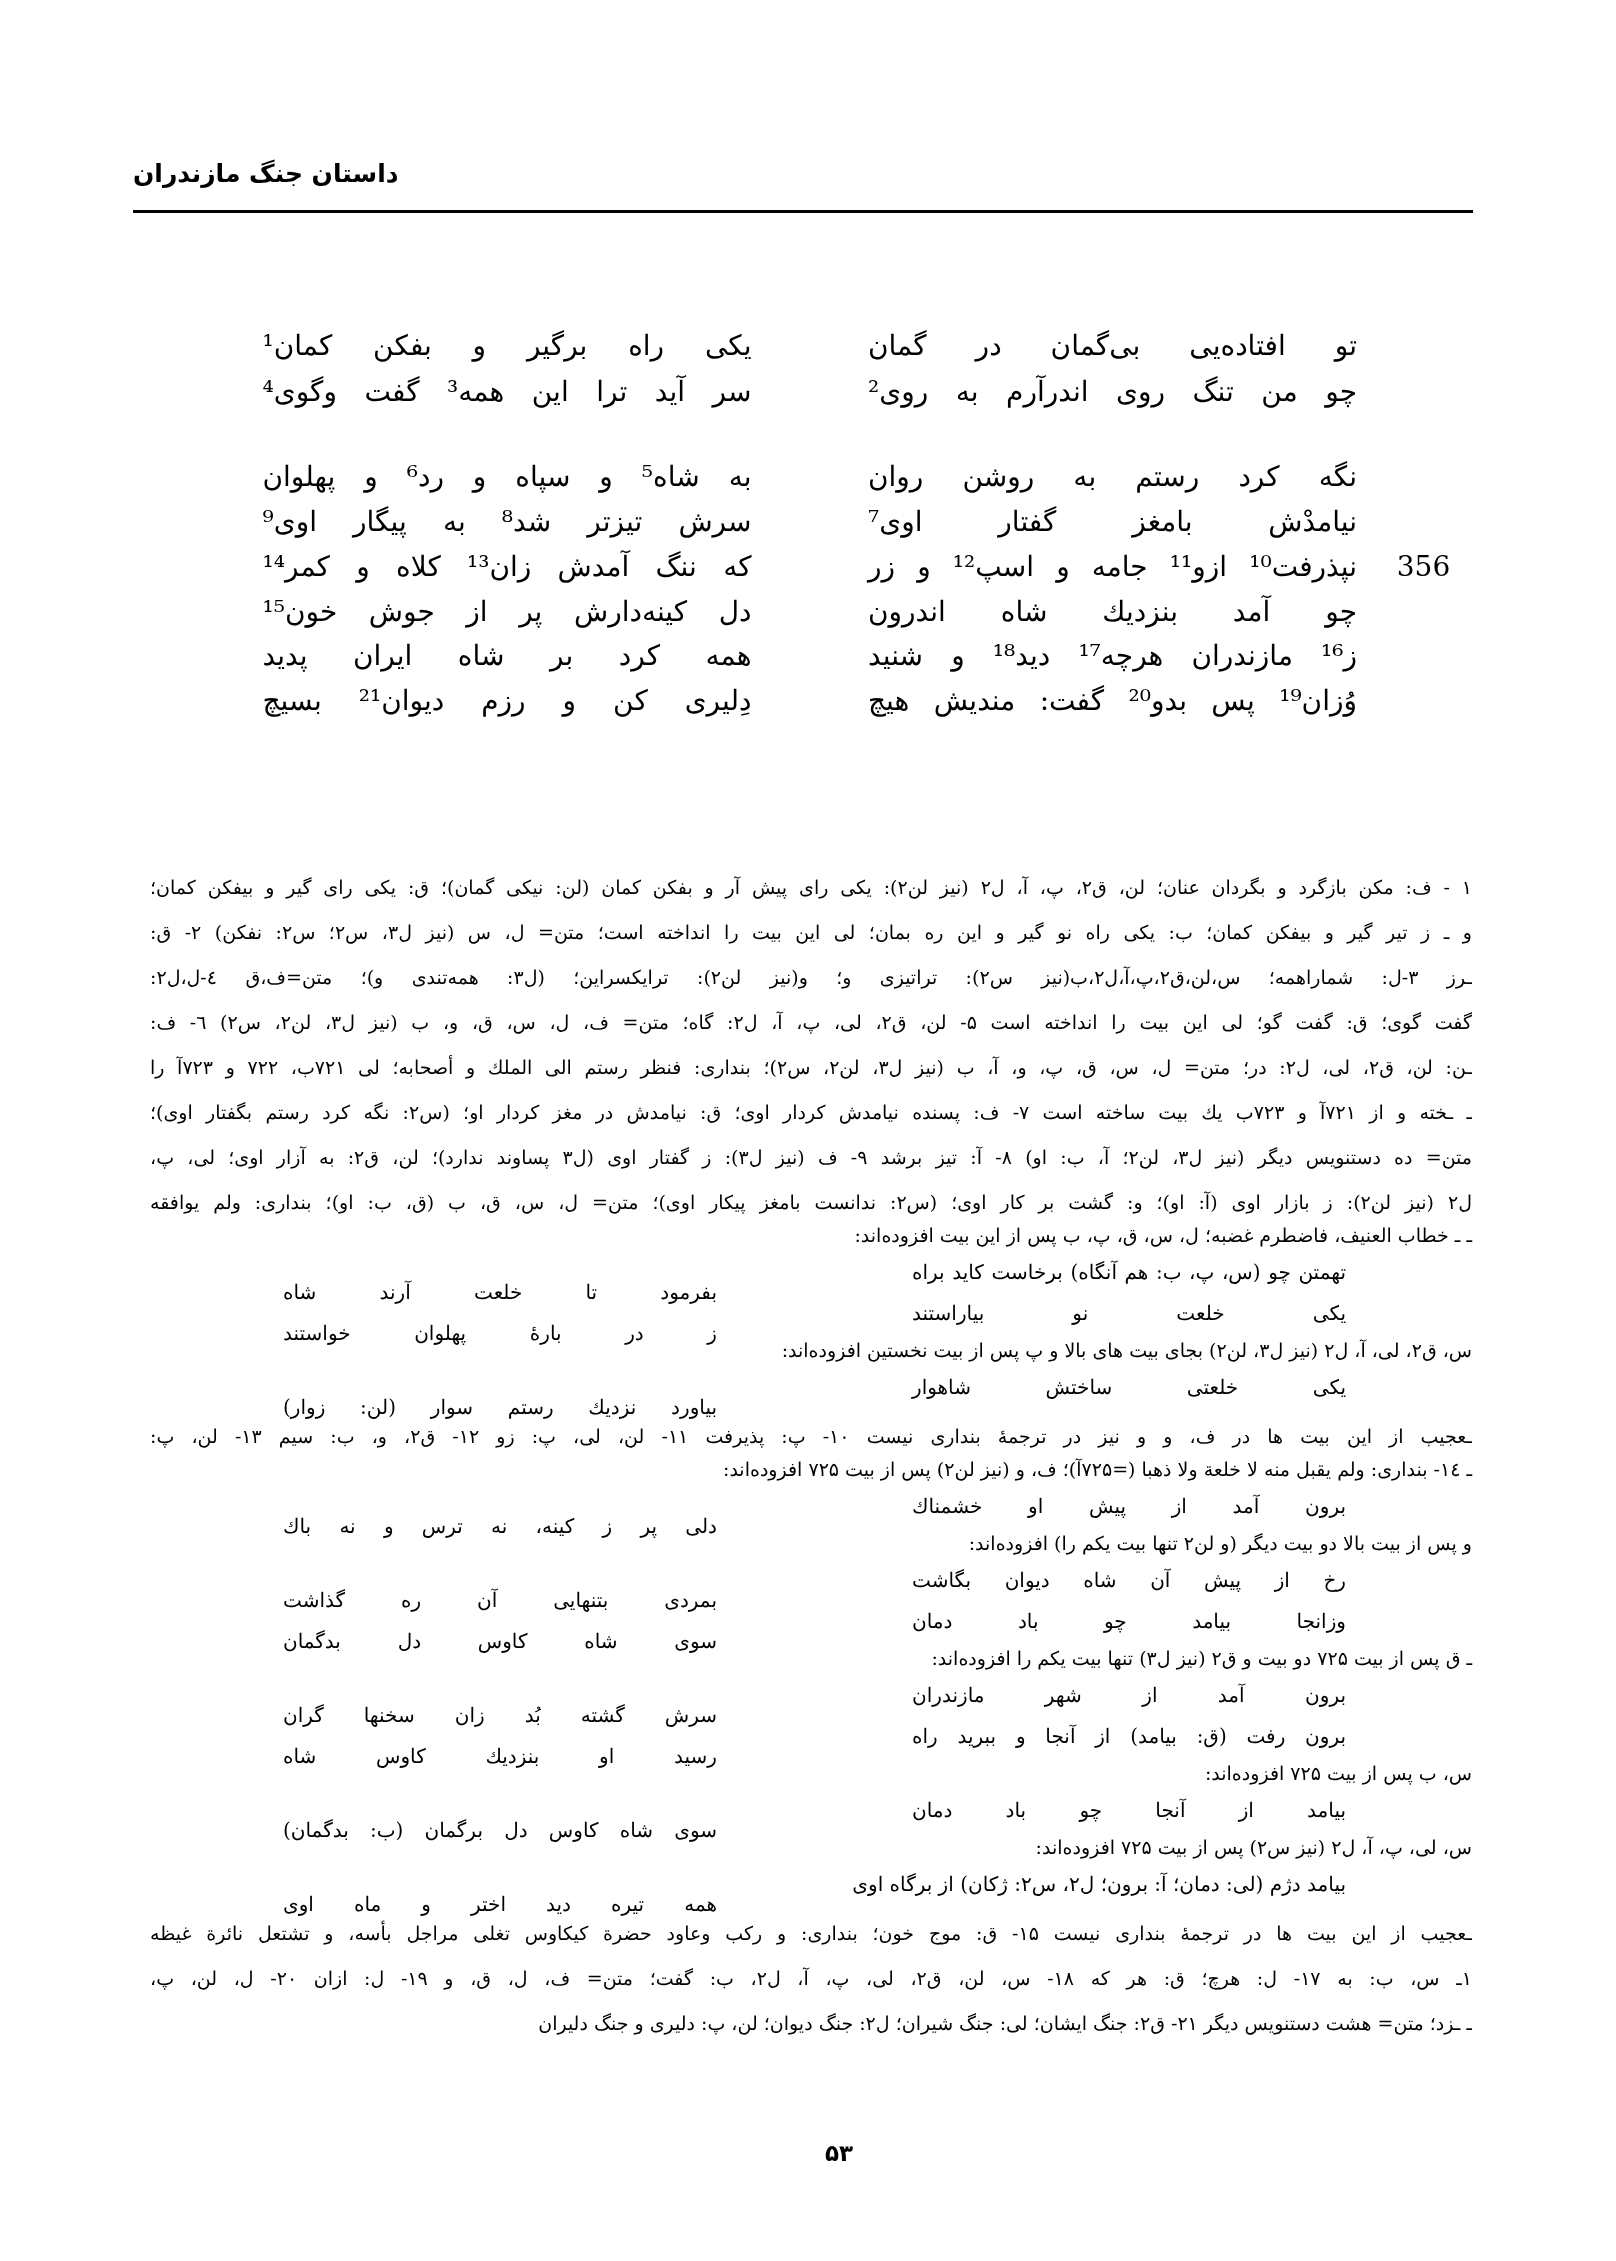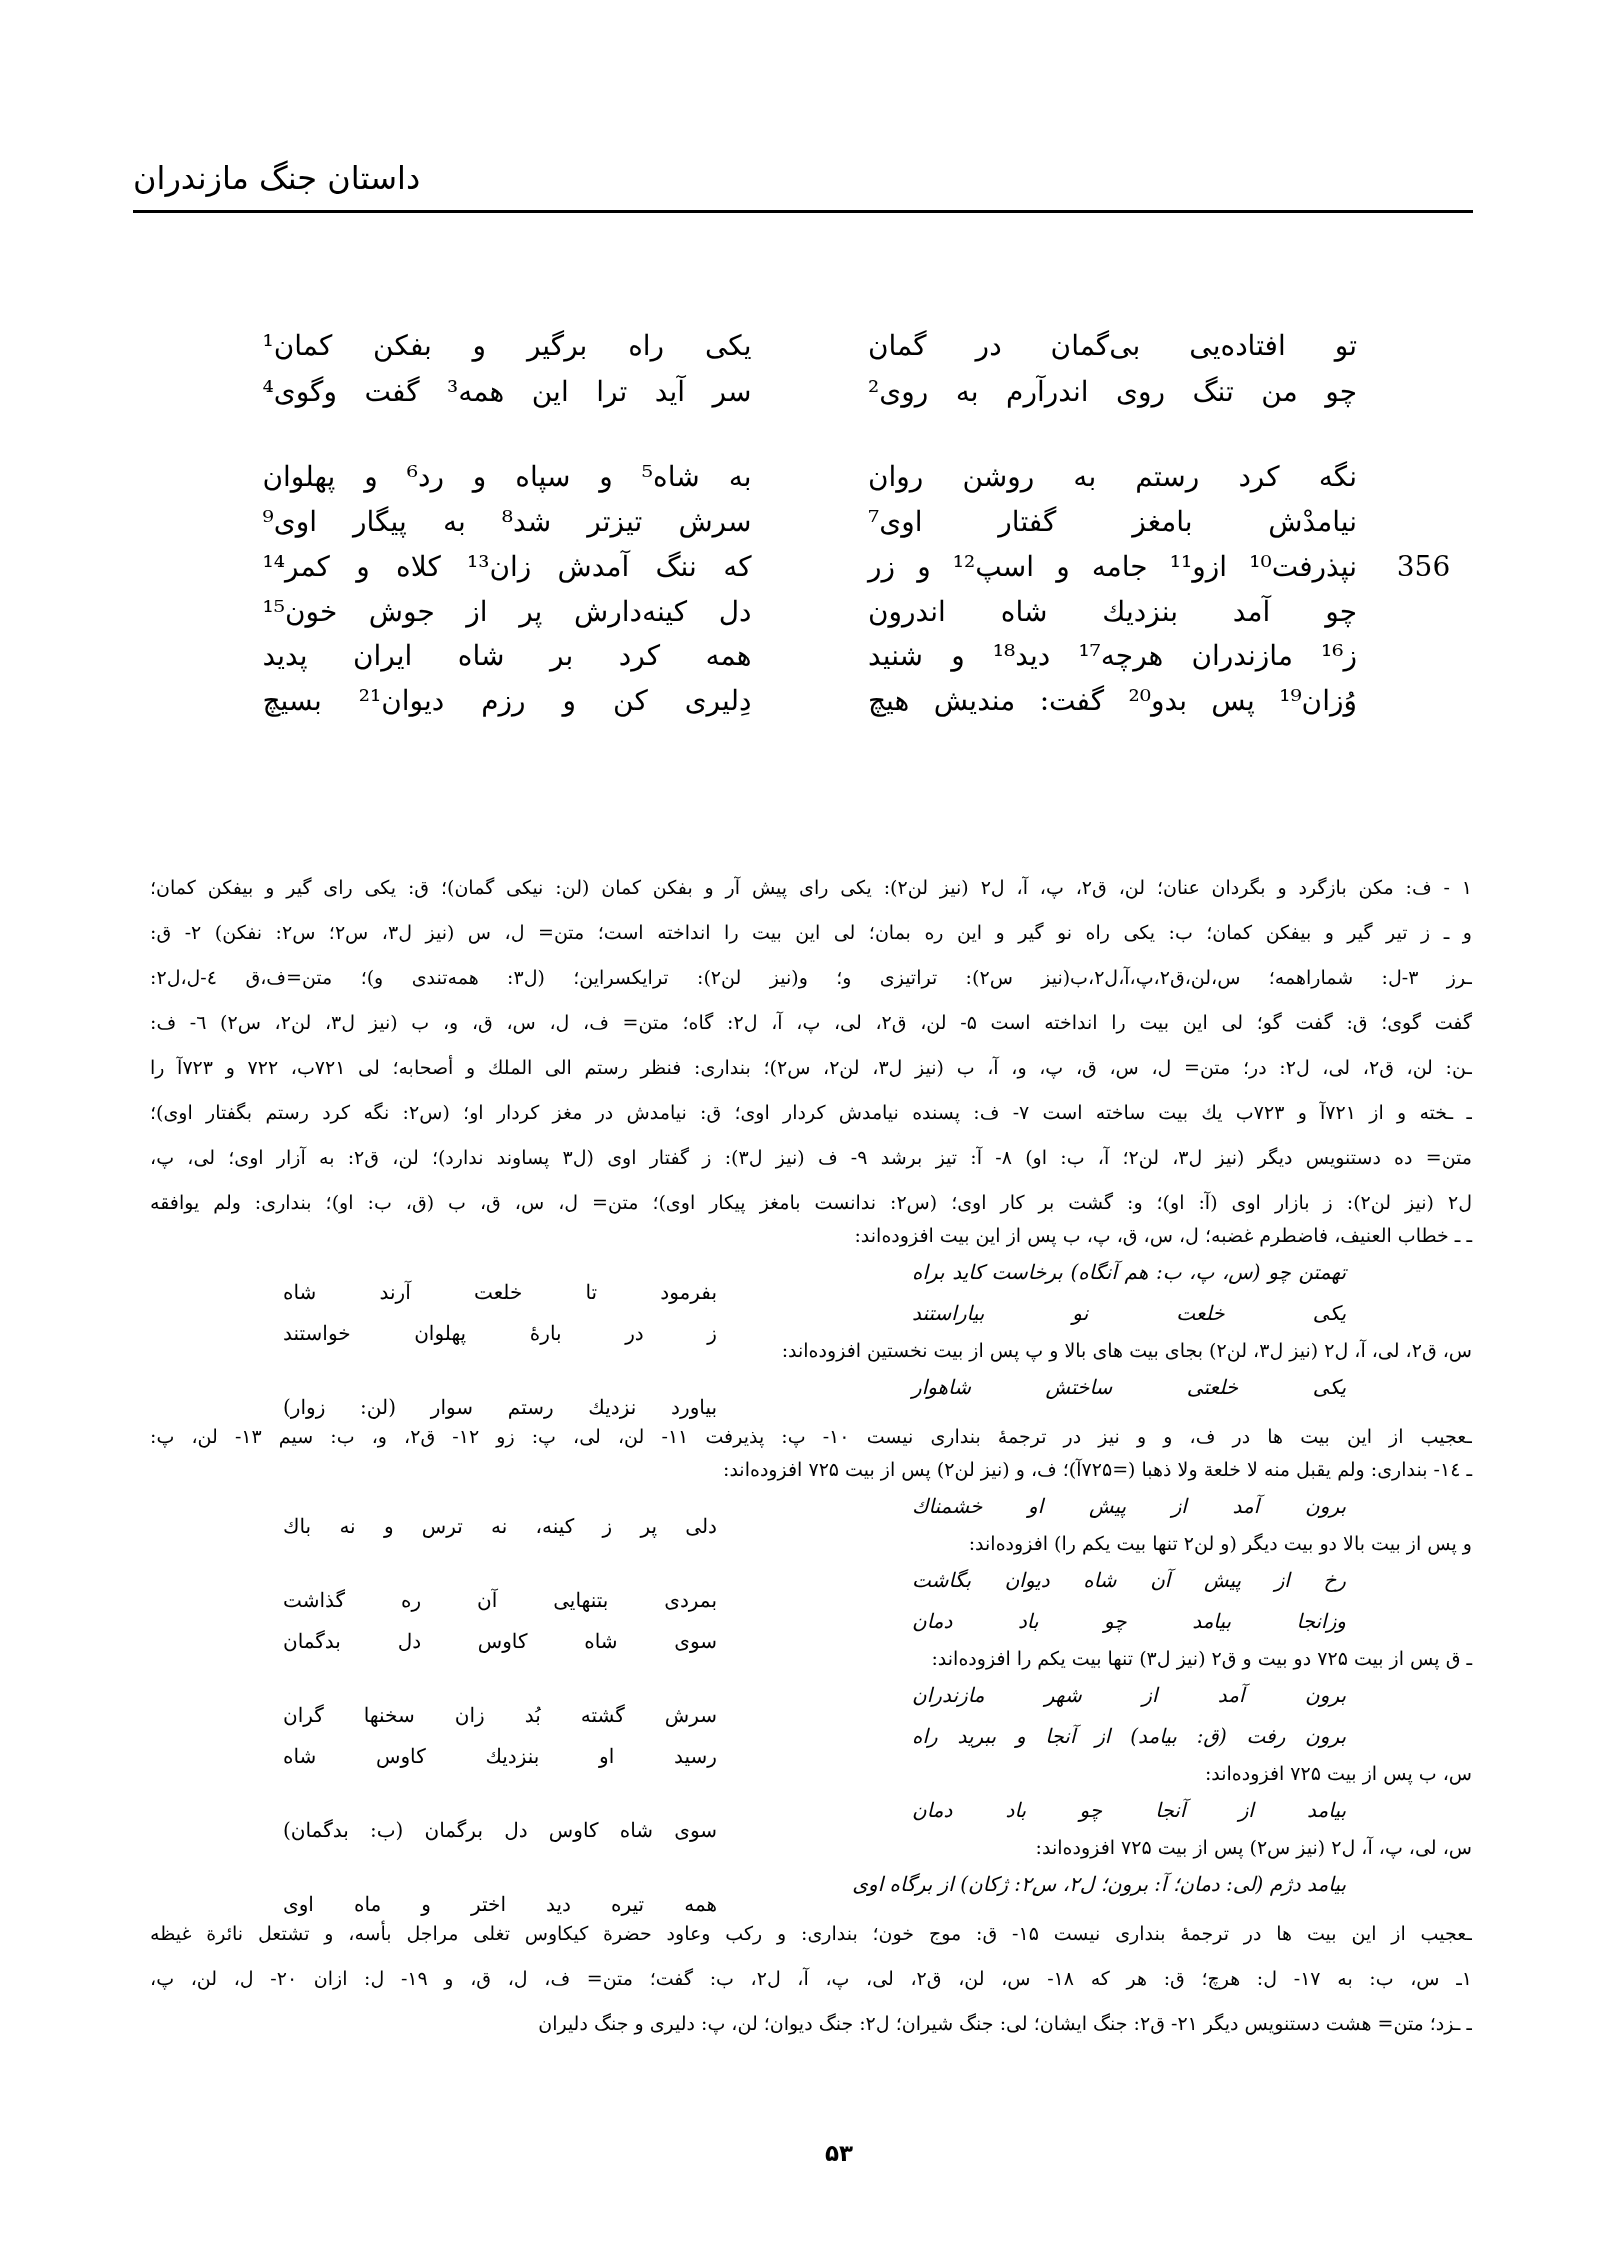--- a/index.html
+++ b/index.html
@@ -1,39 +1,39 @@
 <!DOCTYPE html>
 <html style="font-size:11.2px"><head>
 <meta charset="utf-8">
 <style>
   html, body { margin: 0; padding: 0; background: #ffffff; }
   body { width: 1617px; height: 2261px; position: relative; overflow: hidden; color: #000;
          font-family: "DejaVu Sans", sans-serif; }
   .header-title { position: absolute; top: 159px; left: 133px; width: 489px; text-align: left;
-                  font-size: 32px; font-weight: normal; direction: rtl; }
+                  font-size: 25px; font-weight: bold; direction: rtl; }
   .header-rule { position: absolute; top: 210px; left: 133px; width: 1340px; height: 2.8px; background: #000; }
 
   .verse-block { position: absolute; left: 252px; width: 1203px; }
   .verse { position: absolute; left: 0; width: 1203px; height: 45px; }
   .verse .num { position: absolute; right: 0; width: 63px; text-align: center; font-size: 28px; top: 0; direction: rtl; font-family: "DejaVu Serif", serif; }
   .verse .hem-r { position: absolute; right: 98px; width: 489px; text-align: justify; text-align-last: justify;
                   font-size: 28px; direction: rtl; font-family: "DejaVu Serif", serif; white-space: nowrap; }
   .verse .hem-l { position: absolute; left: 10.5px; width: 489px; text-align: justify; text-align-last: justify;
                   font-size: 28px; direction: rtl; font-family: "DejaVu Serif", serif; white-space: nowrap; }
 
   .notes { position: absolute; left: 150px; width: 1322px; top: 859px; }
   .note-line { position: relative; height: 33px; line-height: 33px; font-size: 19px; direction: rtl;
                text-align: justify; text-align-last: justify; white-space: nowrap; overflow: hidden;
                font-family: "DejaVu Serif", serif; margin-top: 12px; }
   .note-line.last { text-align-last: right; }
   .note-head { position: relative; height: 33px; line-height: 33px; font-size: 19px; direction: rtl;
                text-align: right; white-space: nowrap; font-family: "DejaVu Serif", serif; }
   .note-verse { position: relative; height: 41px; line-height: 41px; font-size: 20px; direction: rtl;
                 white-space: nowrap; font-family: "DejaVu Serif", serif; }
-  .note-verse .nr { position: absolute; right: 126px; width: 434px; text-align: justify; text-align-last: justify; font-style: italic; }
+  .note-verse .nr { position: absolute; right: 126px; width: 434px; text-align: justify; text-align-last: justify; }
   .note-verse .nl { position: absolute; right: 755px; width: 434px; text-align: justify; text-align-last: justify; margin-top: 20px; }
 
   .page-number { position: absolute; top: 2140px; left: 769px; width: 84px; 
                  font-size: 23px; font-weight: bold; direction: rtl; }
 </style>
 </head>
 <body>
 
 <div class="header-title">داستان جنگ مازندران</div>
 <div class="header-rule"></div>

